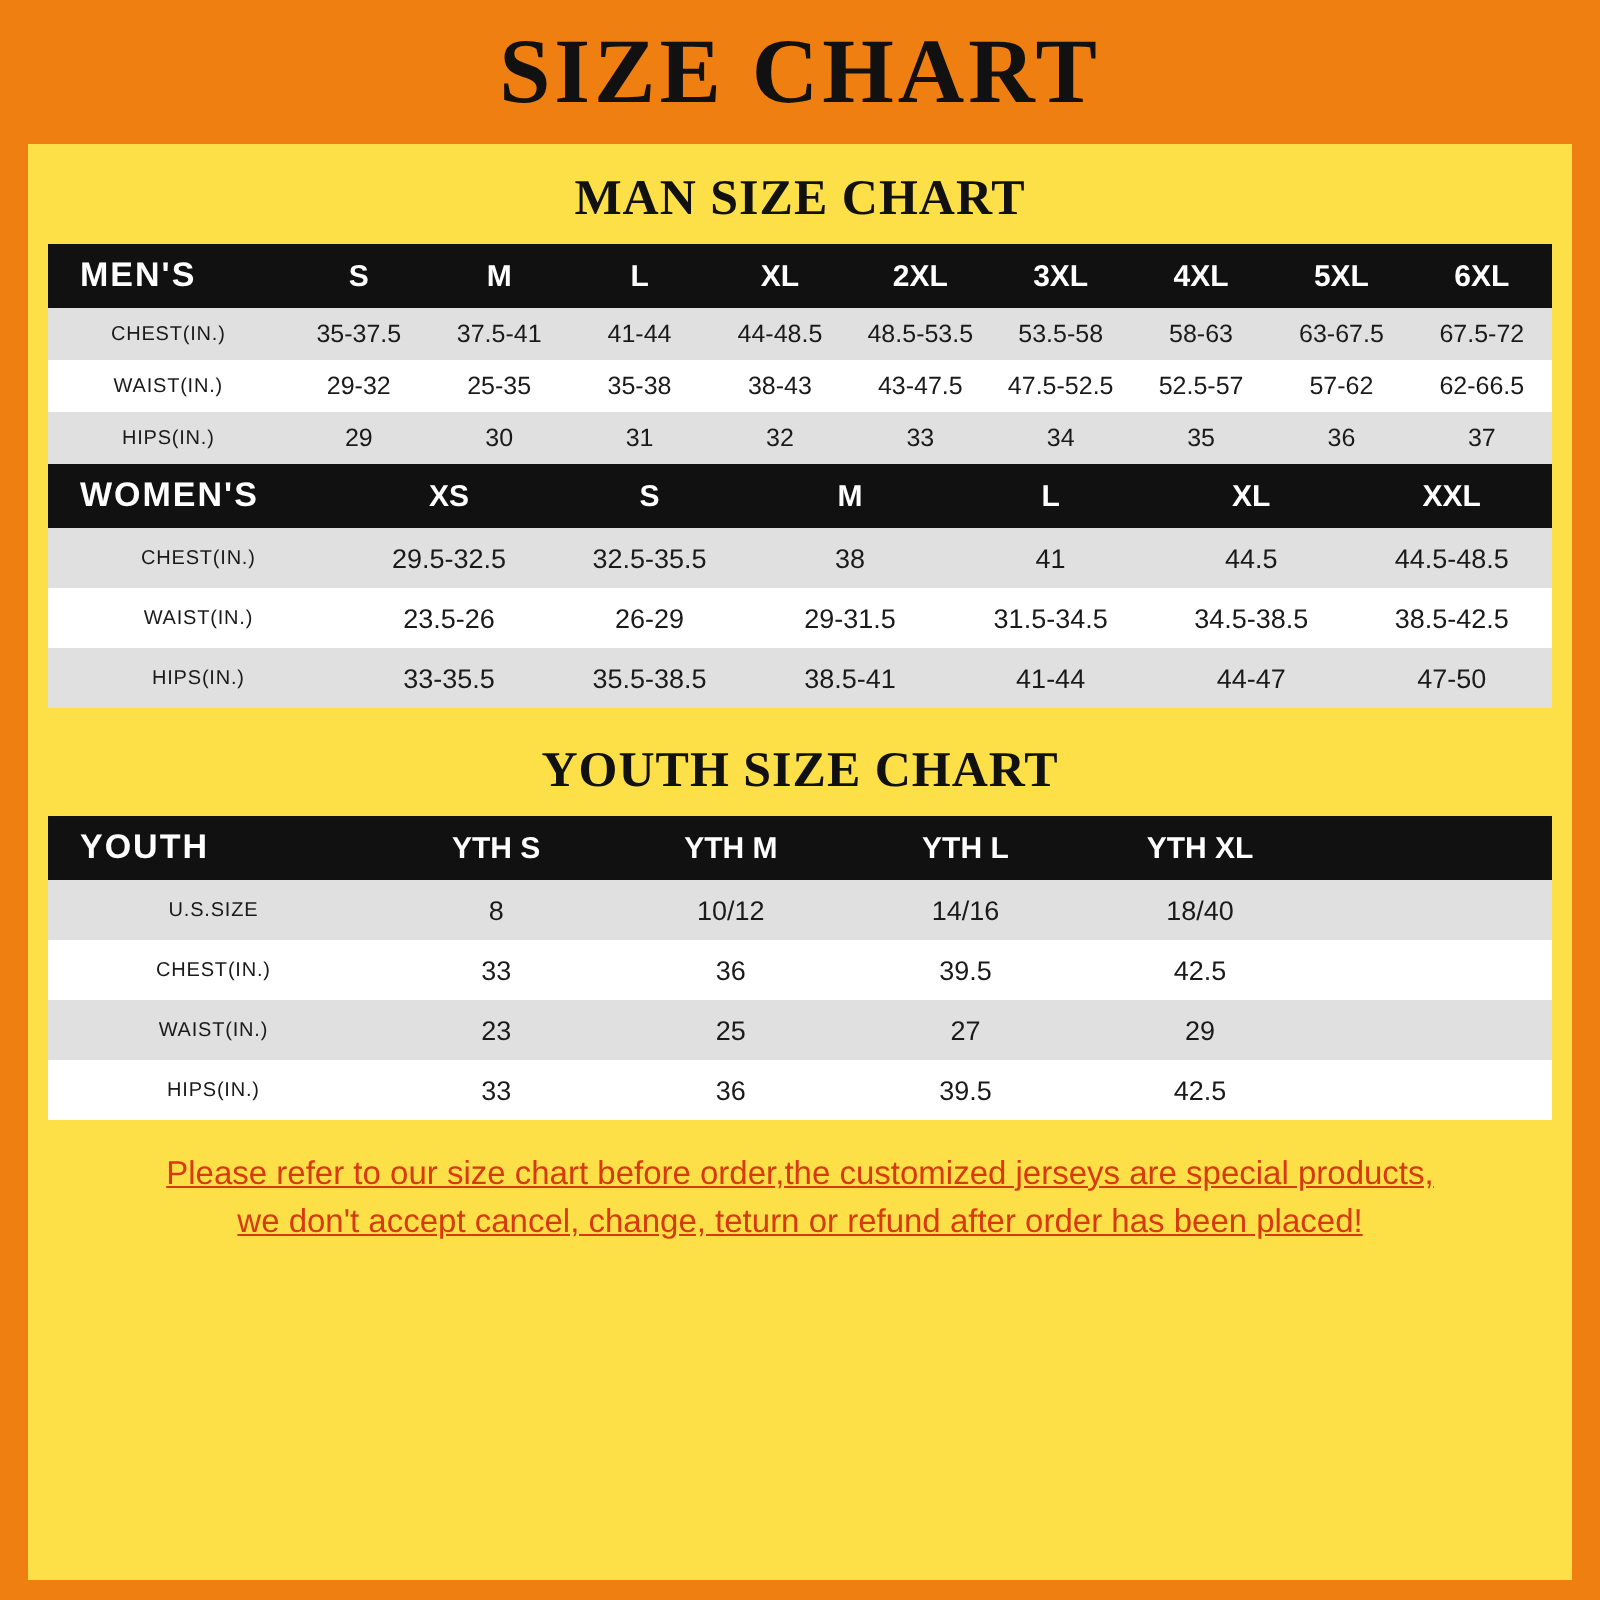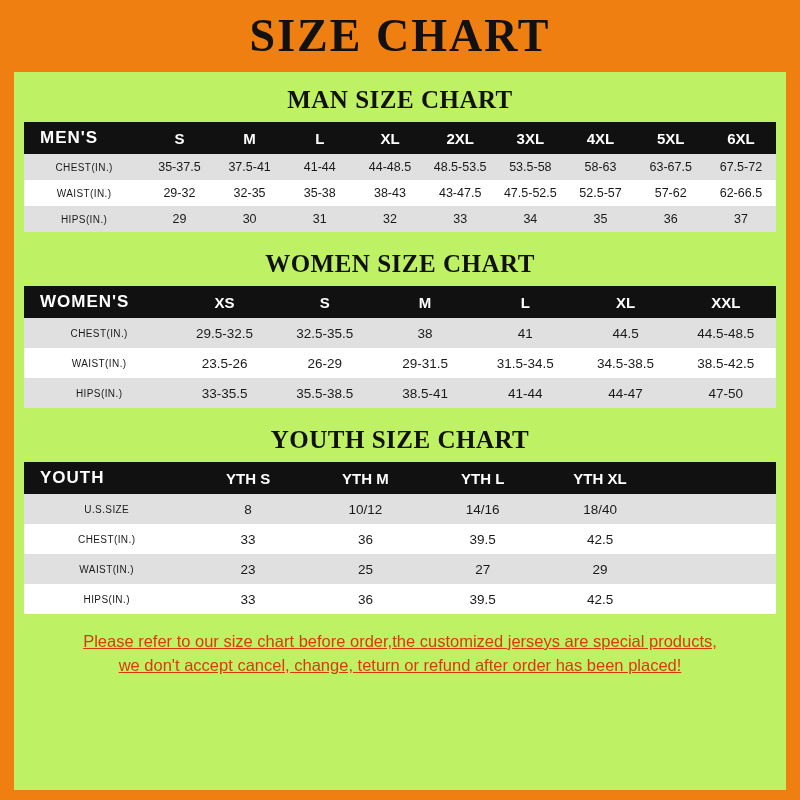--- a/index.html
+++ b/index.html
@@ -10,21 +10,21 @@
     width: 800px;
     height: 800px;
     background: #ffffff;
     font-family: "Liberation Sans", sans-serif;
     overflow: hidden;
   }
   .page {
     position: relative;
     width: 800px;
     height: 800px;
-    background: #bef264;
+    background: #fde047;
     box-sizing: border-box;
     border-left: 14px solid #f07f12;
     border-right: 14px solid #f07f12;
   }
   .banner {
     background: #f07f12;
     height: 72px;
     margin: 0 -14px;
     display: flex;
     align-items: center;
@@ -170,21 +170,21 @@
           <td>44-48.5</td>
           <td>48.5-53.5</td>
           <td>53.5-58</td>
           <td>58-63</td>
           <td>63-67.5</td>
           <td>67.5-72</td>
         </tr>
         <tr class="even">
           <td class="rowlabel">WAIST(IN.)</td>
           <td>29-32</td>
-          <td>32-35</td>
+          <td>25-35</td>
           <td>35-38</td>
           <td>38-43</td>
           <td>43-47.5</td>
           <td>47.5-52.5</td>
           <td>52.5-57</td>
           <td>57-62</td>
           <td>62-66.5</td>
         </tr>
         <tr class="odd">
           <td class="rowlabel">HIPS(IN.)</td>
@@ -194,21 +194,20 @@
           <td>32</td>
           <td>33</td>
           <td>34</td>
           <td>35</td>
           <td>36</td>
           <td>37</td>
         </tr>
       </tbody>
     </table>
 
-    <div class="section-title t-women">WOMEN SIZE CHART</div>
     <table class="sizetable women">
       <colgroup>
         <col class="c0">
           <col>
           <col>
           <col>
           <col>
           <col>
           <col>
       </colgroup>

